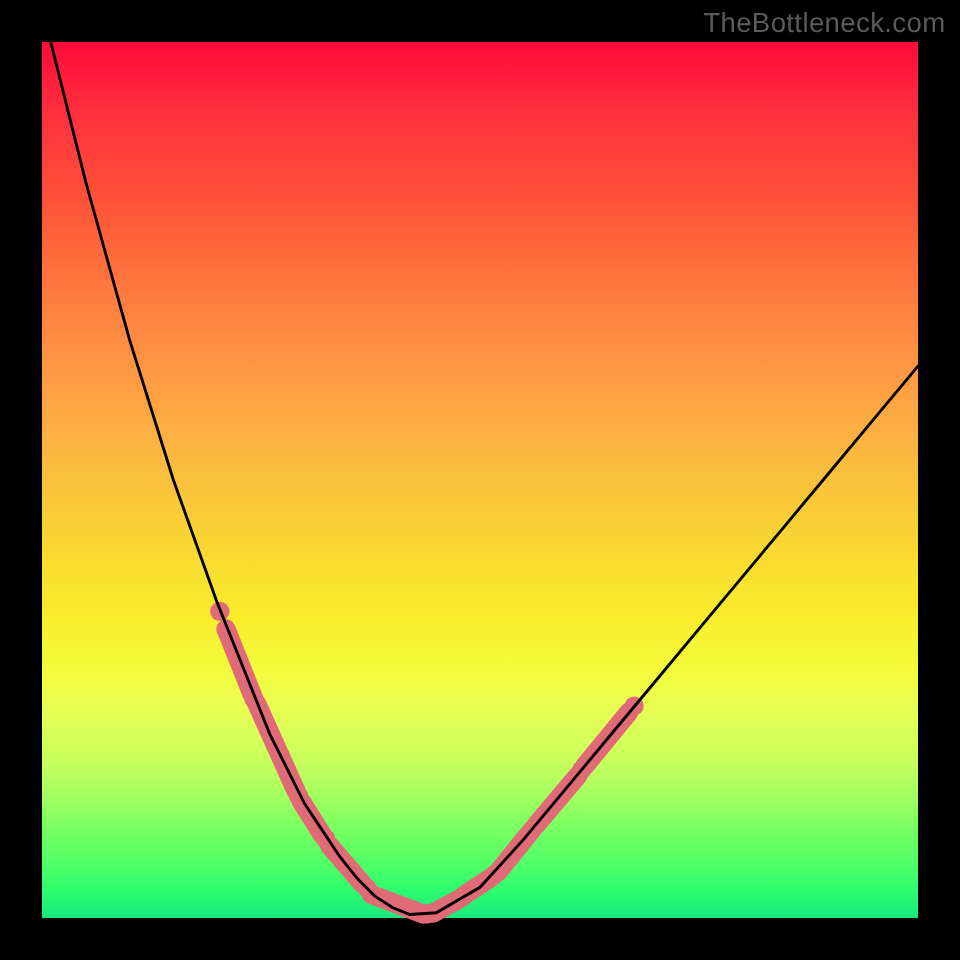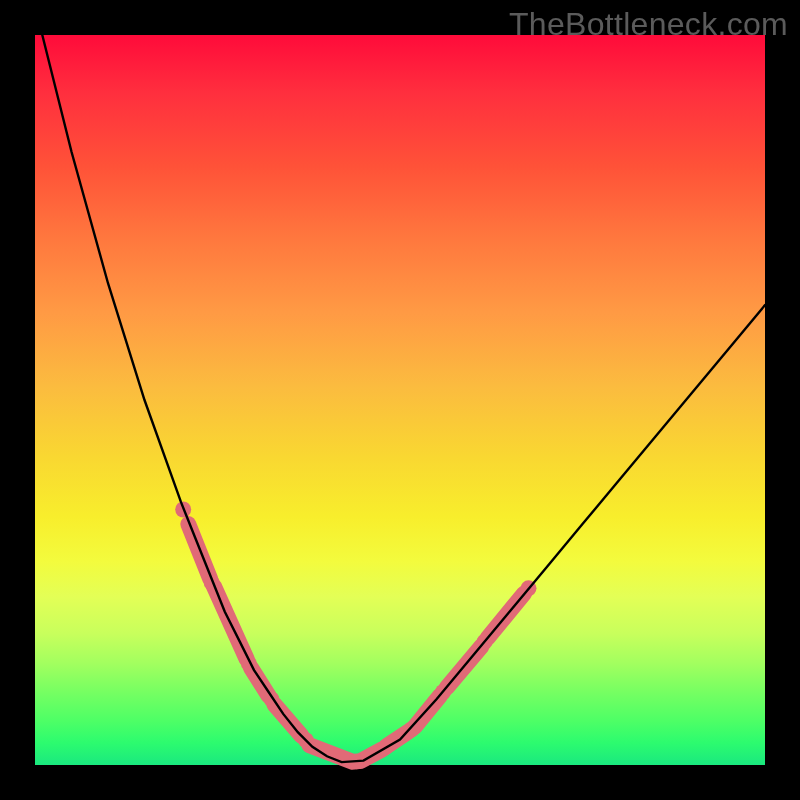--- a/index.html
+++ b/index.html
@@ -42,21 +42,21 @@
       #76ff62 90%,
       #4dff66 94%,
       #2cfb6f 97%,
       #1ae87f 100%);
   }
   .watermark {
     position: absolute;
     top: 6px;
     right: 12px;
     color: #5b5b5b;
-    font-size: 32px;
+    font-size: 23px;
     font-weight: 500;
     letter-spacing: 0.3px;
     user-select: none;
   }
   svg.curve-layer {
     position: absolute;
     left: 0;
     top: 0;
     width: 730px;
     height: 730px;

